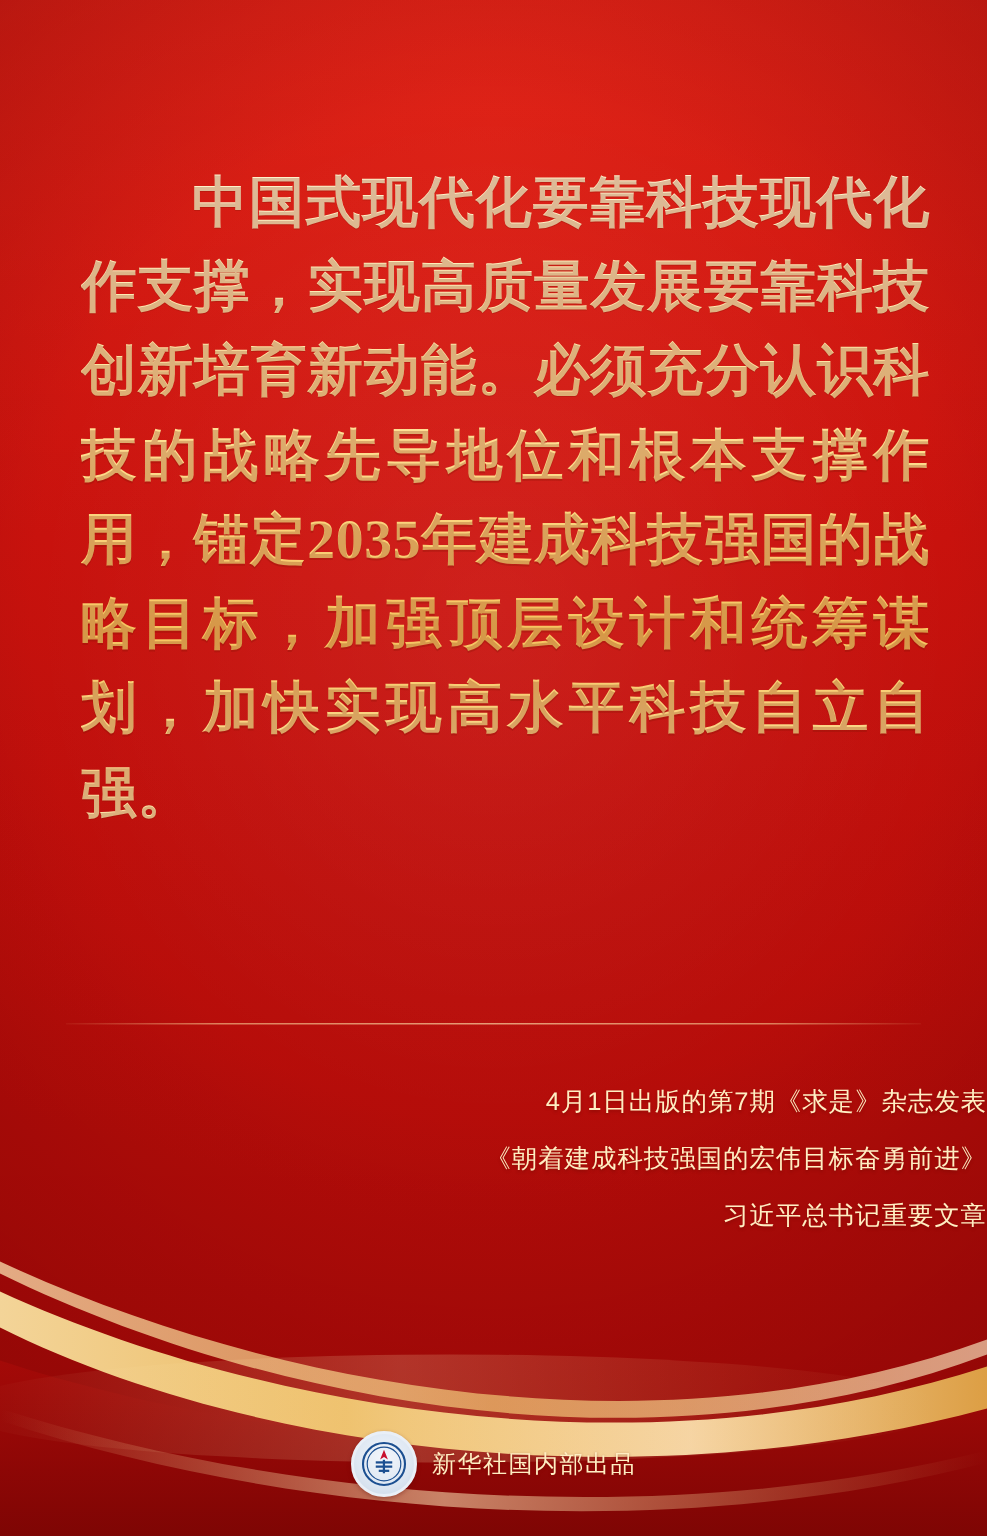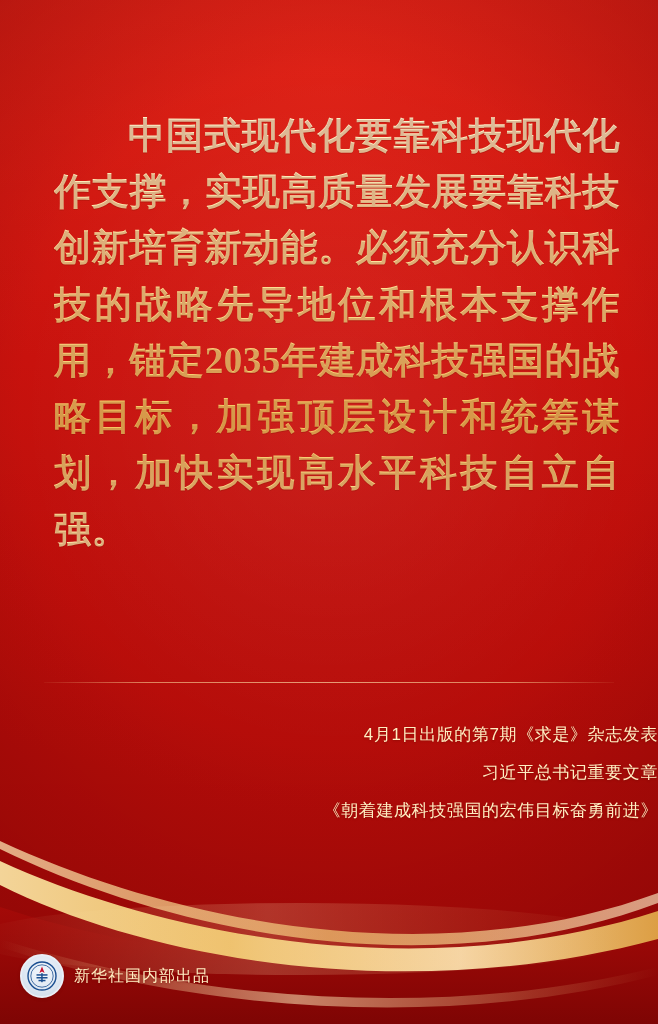--- a/index.html
+++ b/index.html
@@ -96,23 +96,22 @@
   }
 
   
   .footer {
     position: absolute;
     left: 0;
     right: 0;
     bottom: 26px;
     display: flex;
     align-items: center;
-    justify-content: flex-start;
+    justify-content: center;
     gap: 10px;
-    padding-left: 20px;
   }
   .logo {
     width: 40px;
     height: 40px;
     border-radius: 50%;
     background: radial-gradient(circle at 50% 40%, #f2f6fb 0%, #dfe8f3 55%, #c8d6e6 100%);
     border: 2px solid #e9eff7;
     display: flex;
     align-items: center;
     justify-content: center;
@@ -134,22 +133,22 @@
 <div class="poster">
   <div class="bg-sheen"></div>
   <div class="bg-vignette"></div>
 
   <div class="quote">中国式现代化要靠科技现代化作支撑，实现高质量发展要靠科技创新培育新动能。必须充分认识科技的战略先导地位和根本支撑作用，锚定2035年建成科技强国的战略目标，加强顶层设计和统筹谋划，加快实现高水平科技自立自强。</div>
 
   <div class="divider"></div>
 
   <div class="caption">
     <div>4月1日出版的第7期《求是》杂志发表</div>
+    <div>《朝着建成科技强国的宏伟目标奋勇前进》</div>
     <div>习近平总书记重要文章</div>
-    <div>《朝着建成科技强国的宏伟目标奋勇前进》</div>
   </div>
 
   <div class="ribbon-wrap">
     <svg width="658" height="235" viewBox="0 0 658 235" xmlns="http://www.w3.org/2000/svg">
       <defs>
         <linearGradient id="goldA" x1="0" y1="0" x2="1" y2="0">
           <stop offset="0%" stop-color="#f8dfa0" stop-opacity="0.95"></stop>
           <stop offset="35%" stop-color="#f0c466" stop-opacity="0.95"></stop>
           <stop offset="70%" stop-color="#ffeab5" stop-opacity="0.9"></stop>
           <stop offset="100%" stop-color="#e9b94f" stop-opacity="0.85"></stop>

